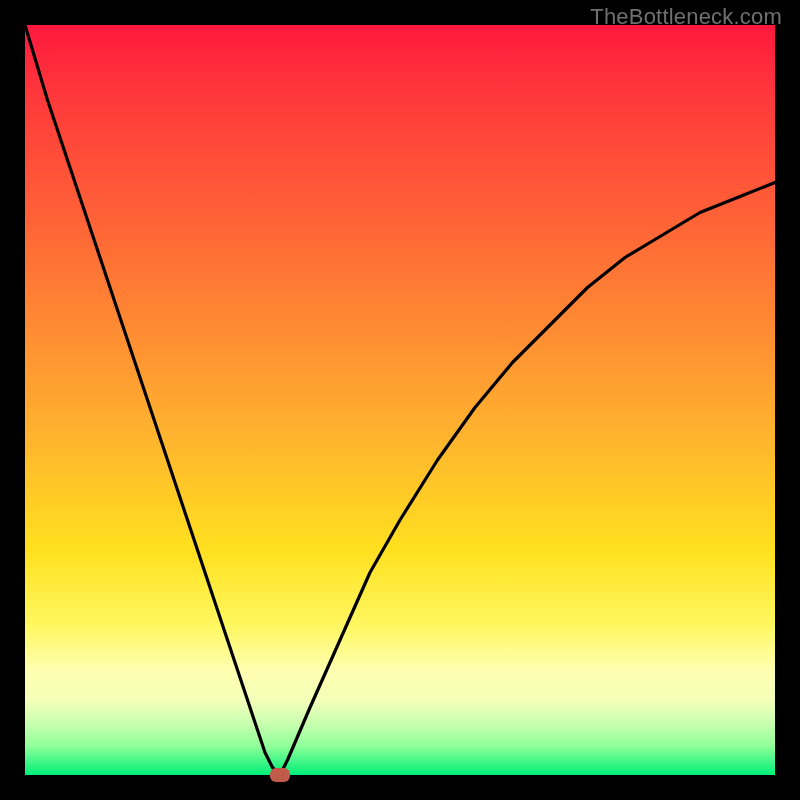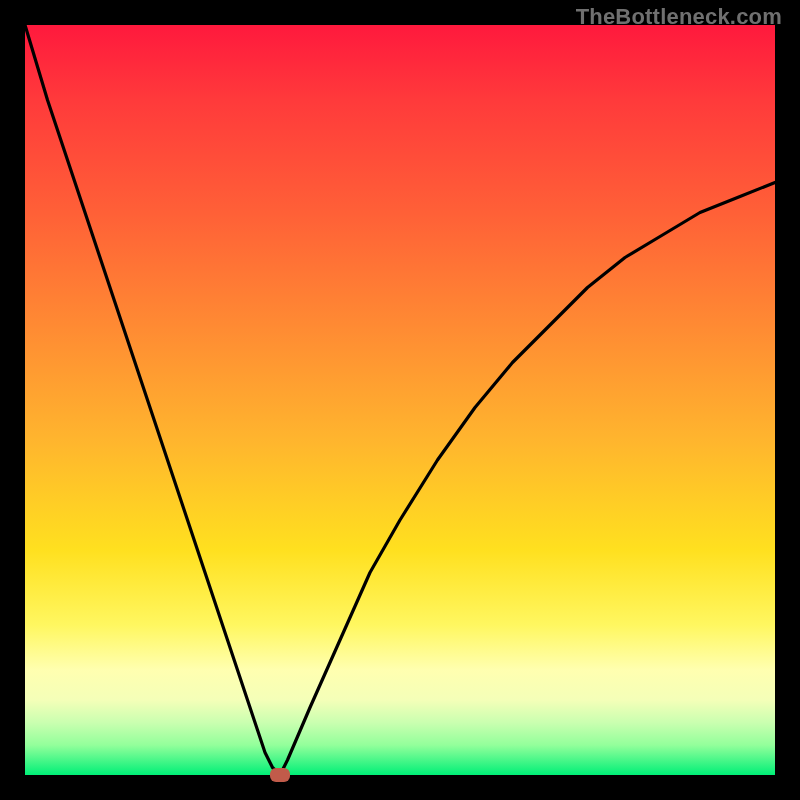--- a/index.html
+++ b/index.html
@@ -15,21 +15,21 @@
     position: relative;
     width: 800px;
     height: 800px;
   }
   .watermark {
     position: absolute;
     top: 4px;
     right: 18px;
     color: #707070;
     font-size: 22px;
-    font-weight: 700;
+    font-weight: 400;
     letter-spacing: 0.2px;
     z-index: 5;
   }
   .plot {
     position: absolute;
     left: 25px;
     top: 25px;
     width: 750px;
     height: 750px;
     background: linear-gradient(

